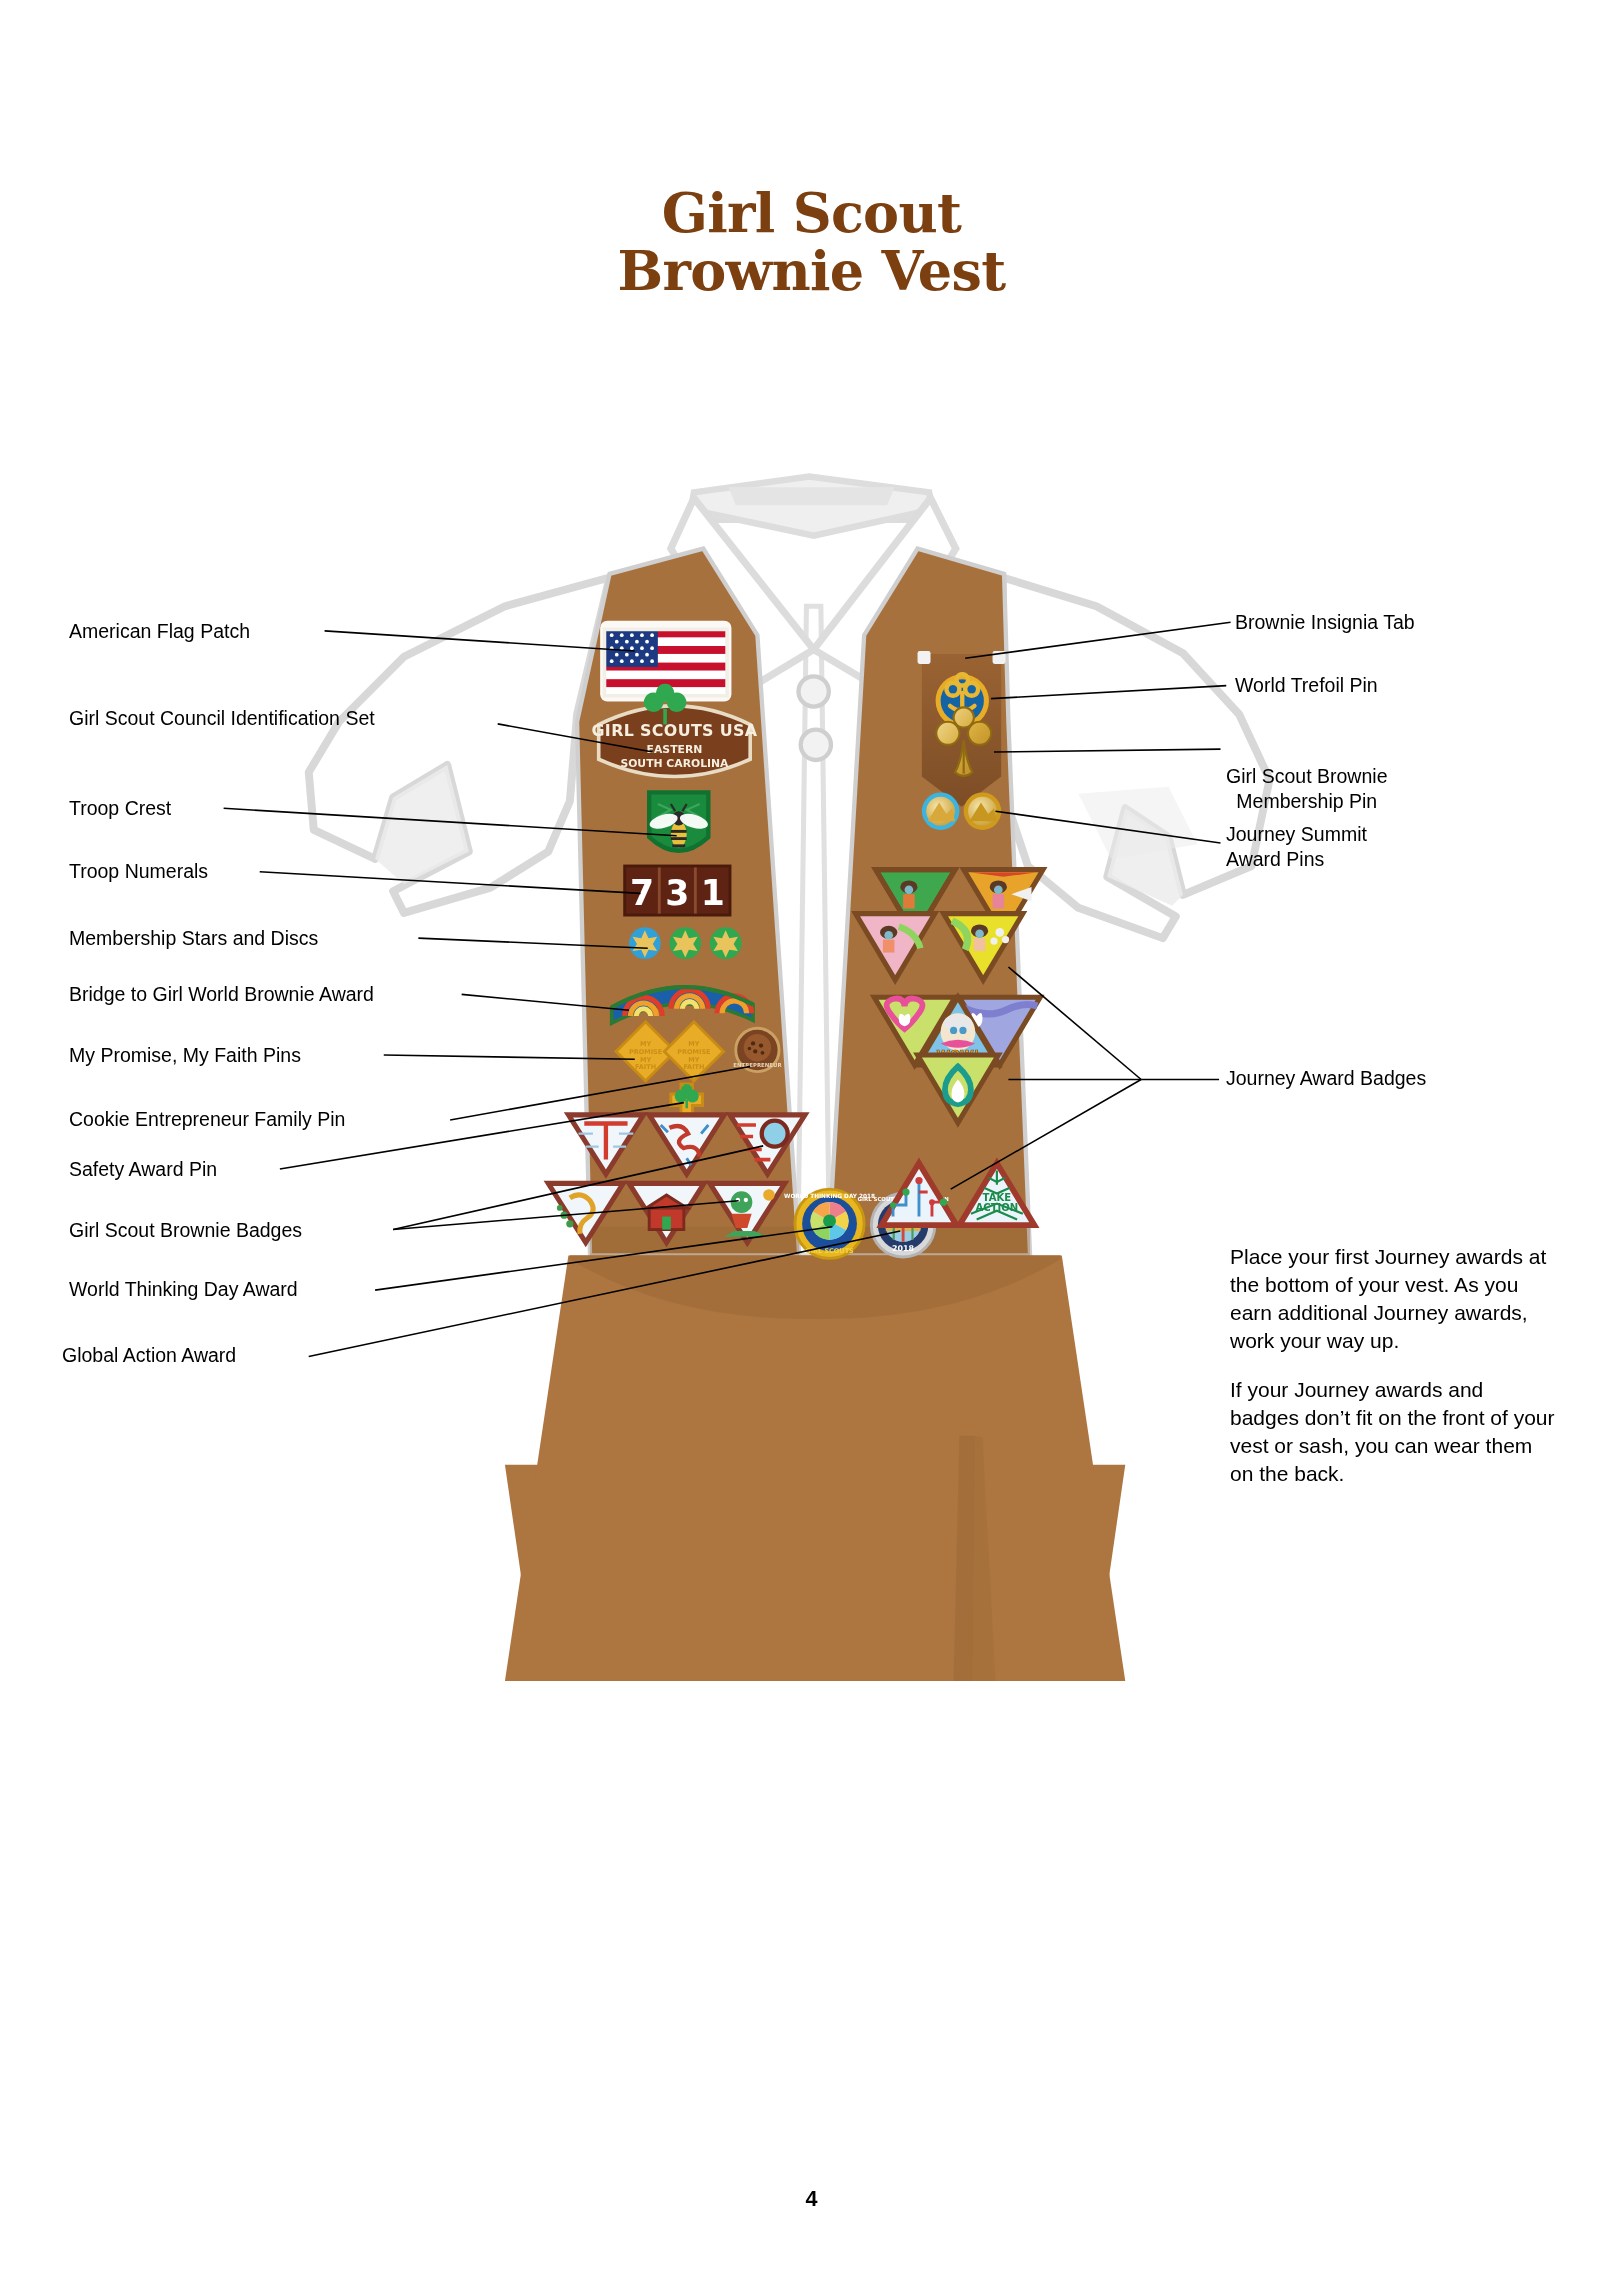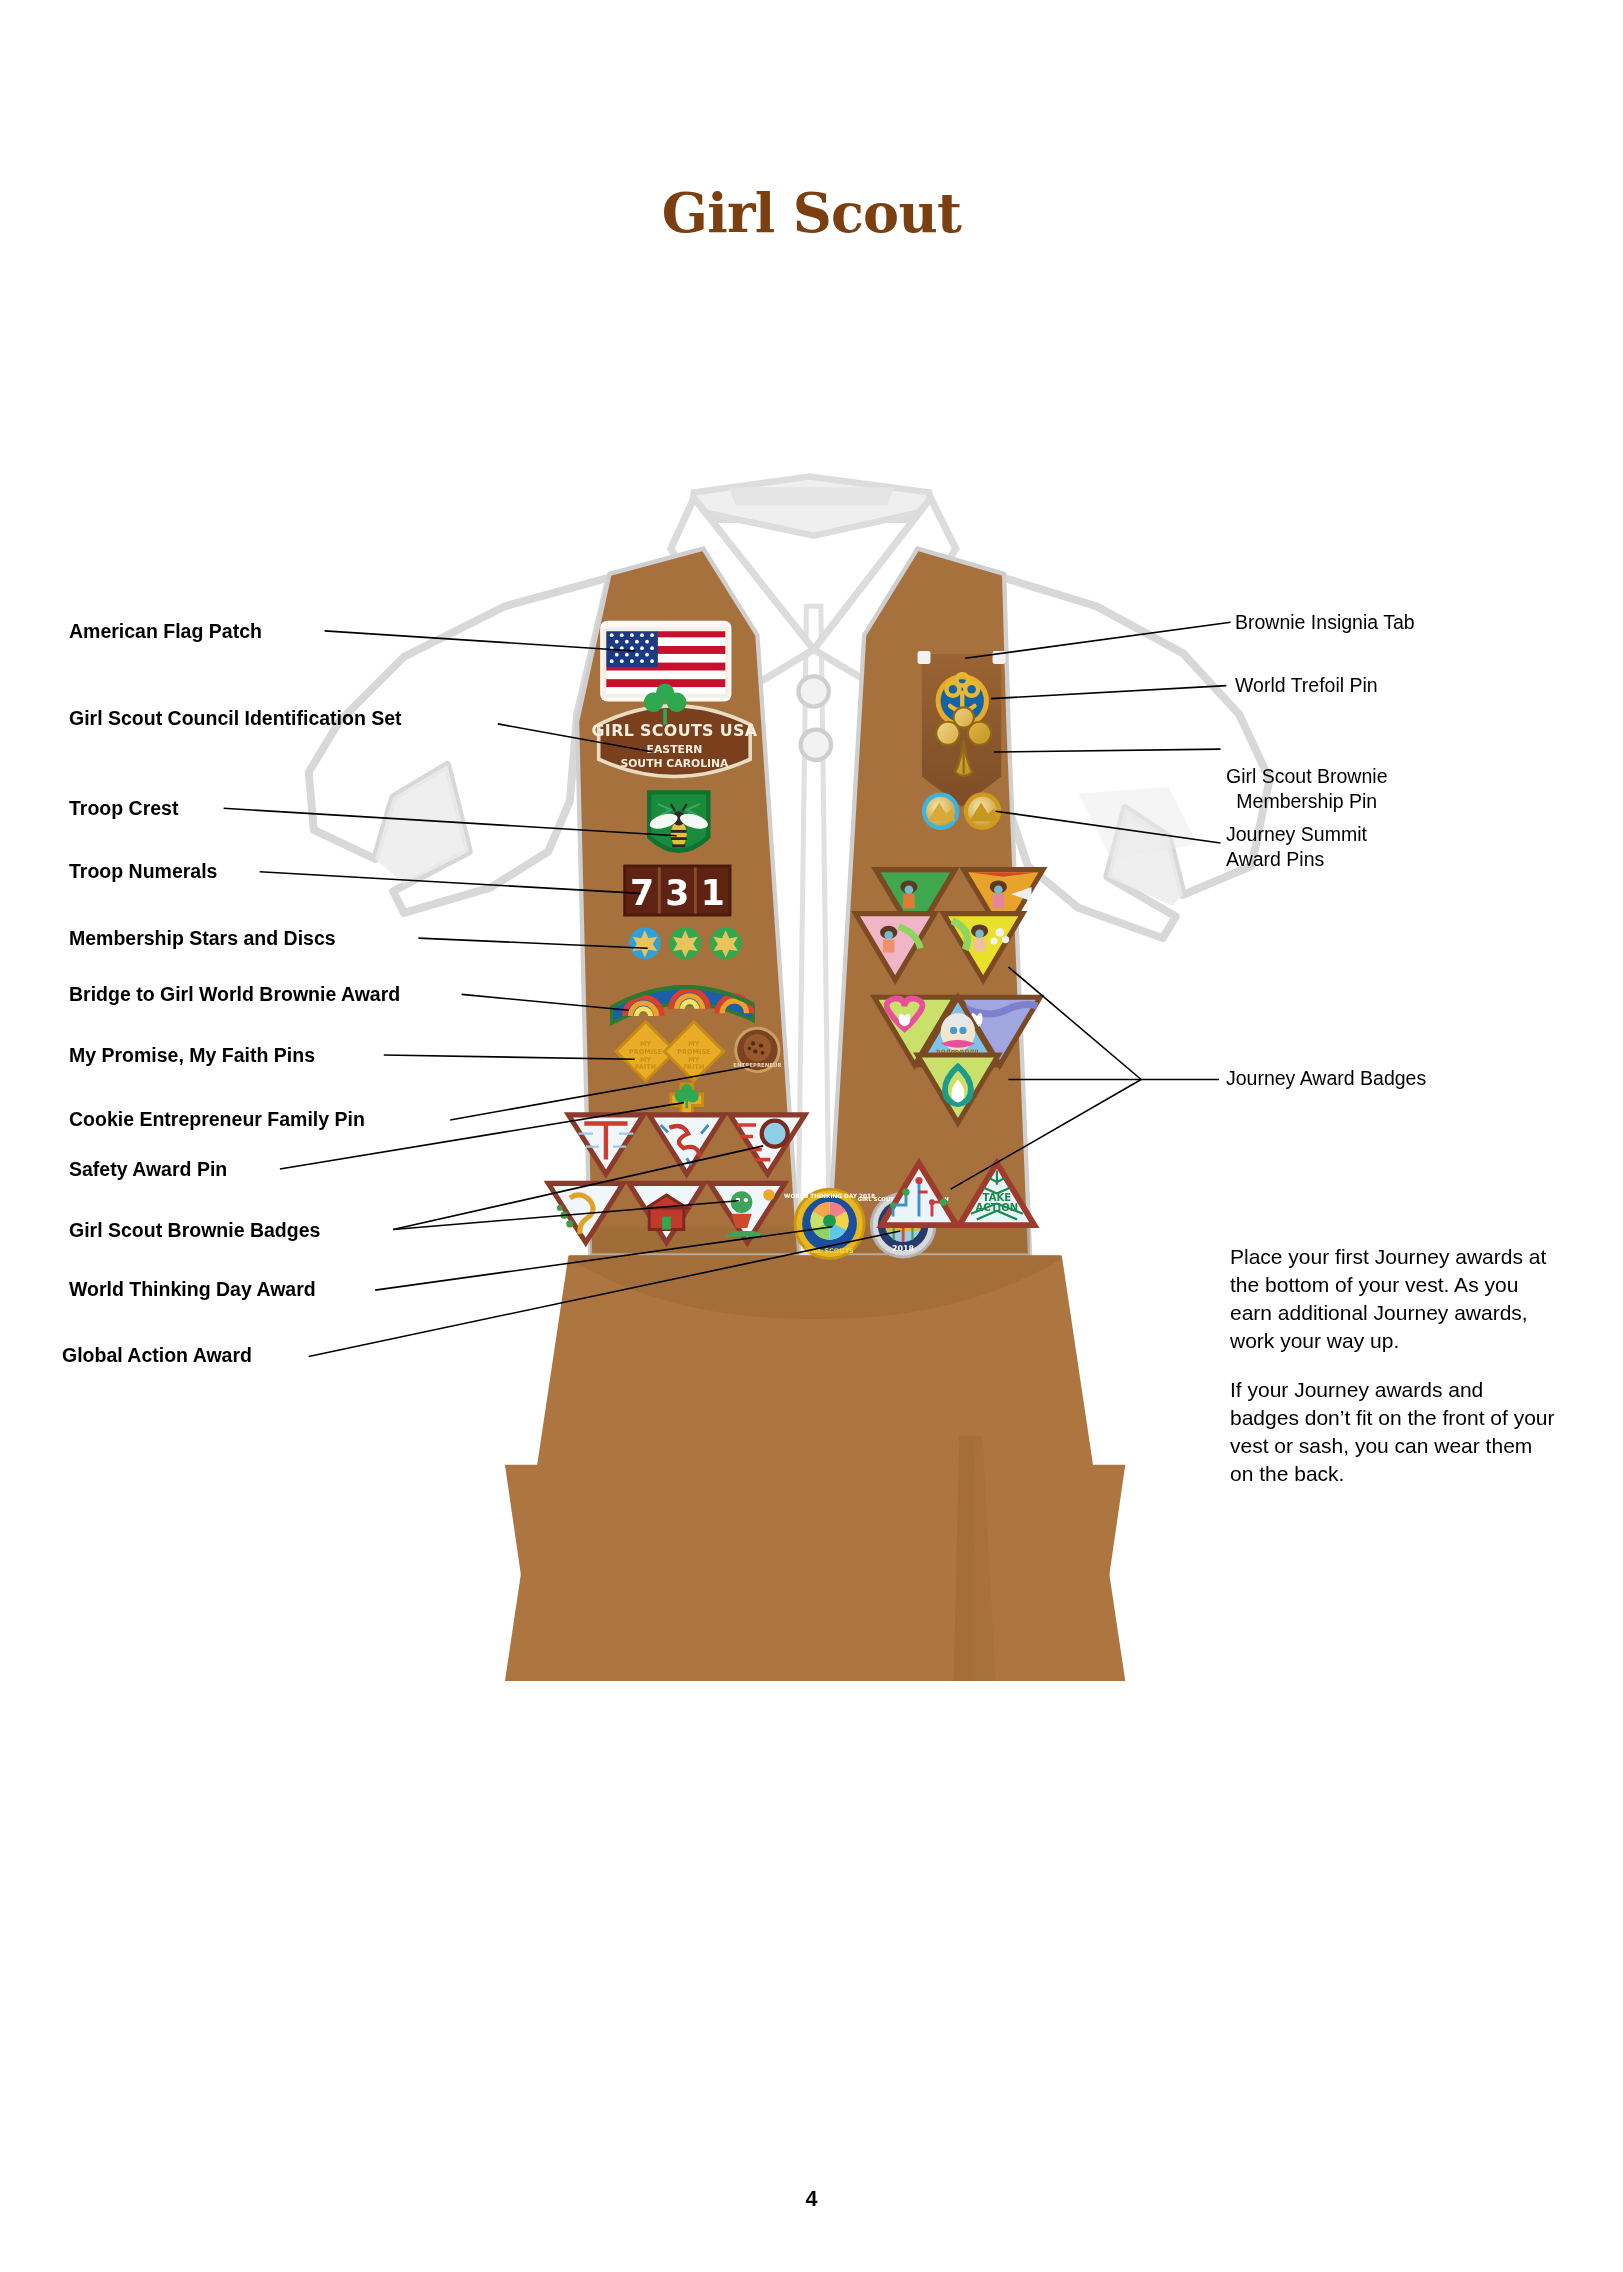--- a/index.html
+++ b/index.html
@@ -32,21 +32,21 @@
 
   
   .label{
     position:absolute;
     color:#000;
     font-size:19.5px;
     line-height:1.28;
     white-space:pre-line;
     font-family:"Liberation Sans", sans-serif;
   }
-  .label.left{text-align:left;font-weight:bold;}
+  .label.left{text-align:left;}
   .label.right{text-align:left;}
 
   
   .note{
     position:absolute;
     left:1230px;
     width:328px;
     color:#000;
     font-size:21px;
     line-height:1.33;
@@ -65,20 +65,21 @@
     color:#000;
   }
 </style>
 </head>
 <body>
 
 <div class="page">
 
   <div class="title">
     <span>Girl Scout</span>
+    <span class="l2">Brownie Vest</span>
   </div>
 
   <div class="stage">
   <svg width="1623" height="2273" viewBox="0 0 2250 3150" xmlns="http://www.w3.org/2000/svg">
 
     <defs>
       <clipPath id="clipVestL">
         <path d="M845 790 L1040 790 L1040 1755 L805 1755 L800 1000 Z"></path>
       </clipPath>
       <linearGradient id="gldGrad" x1="0" y1="0" x2="1" y2="1">

